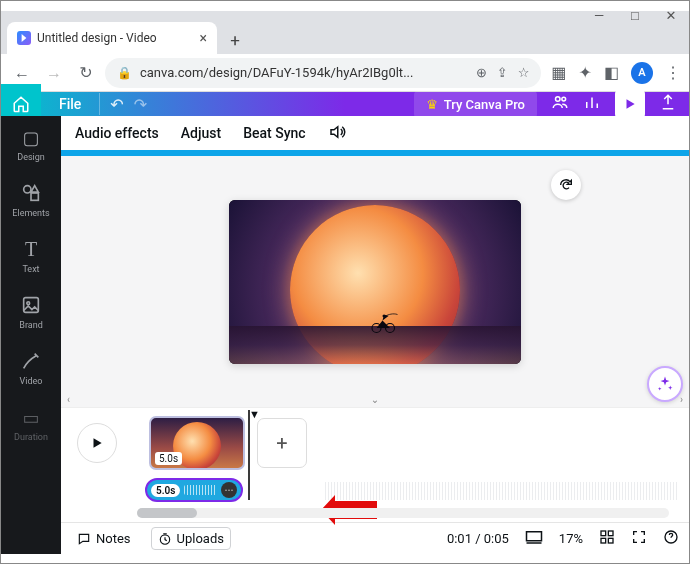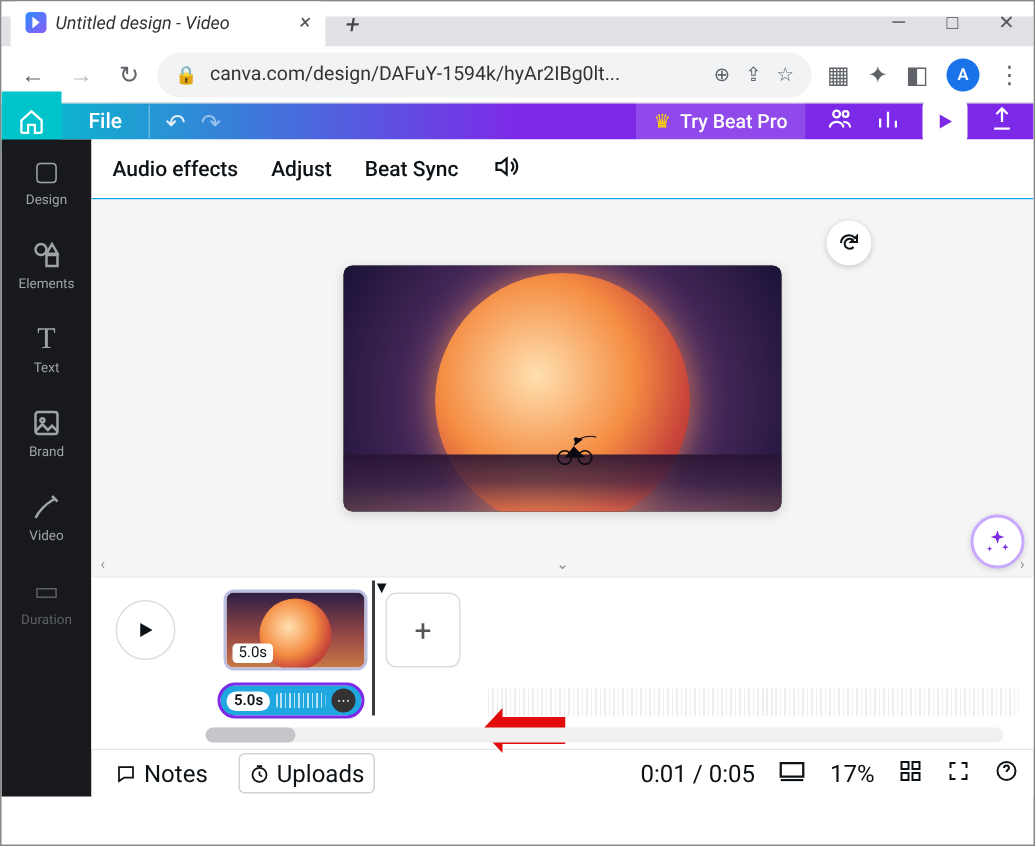--- a/index.html
+++ b/index.html
@@ -4,21 +4,21 @@
 <style>
   * { box-sizing: border-box; margin: 0; padding: 0; font-family: -apple-system, BlinkMacSystemFont, "Segoe UI", Roboto, sans-serif; }
   body { width: 690px; height: 564px; overflow: hidden; background: #fff; border: 1px solid #888; }
 
   
   .titlebar { height: 10px; background: #fff; display: flex; justify-content: flex-end; align-items: center; padding: 0 6px; gap: 22px; }
   .win-controls { display: flex; gap: 22px; position: absolute; top: 8px; right: 12px; z-index: 10; }
   .win-controls span { width: 14px; height: 14px; display: inline-flex; align-items: center; justify-content: center; color: #555; font-size: 13px; }
 
   
-  .tabstrip { height: 20px; background: #dfe1e5; display: flex; align-items: flex-end; padding-left: 6px; padding-top: 6px; font-style: italic; }
+  .tabstrip { height: 43px; background: #dfe1e5; display: flex; align-items: flex-end; padding-left: 6px; padding-top: 6px; }
   .tab { background: #fff; height: 32px; border-radius: 8px 8px 0 0; display: flex; align-items: center; padding: 0 10px; gap: 6px; font-size: 12px; color: #333; min-width: 210px; }
   .tab-icon { width: 14px; height: 14px; background: linear-gradient(135deg,#2d8cff,#8b5cf6); border-radius: 3px; position: relative; }
   .tab-icon::after { content:""; position:absolute; inset:3px; background:#fff; clip-path: polygon(20% 0, 80% 50%, 20% 100%); }
   .tab-close { margin-left: auto; color: #555; font-size: 14px; }
   .newtab { width: 28px; height: 28px; display: flex; align-items: center; justify-content: center; color: #444; font-size: 17px; margin-left: 4px; }
 
   
   .addrrow { height: 38px; background: #fff; display: flex; align-items: center; padding: 0 8px; gap: 6px; border-bottom: 1px solid #ddd; }
   .navbtn { width: 26px; height: 26px; display: flex; align-items: center; justify-content: center; color: #5f6368; font-size: 16px; border-radius: 50%; }
   .navbtn.disabled { color: #bbb; }
@@ -41,21 +41,21 @@
 
   
   .content { display: flex; height: calc(100% - 10px - 36px - 38px - 40px); }
   .leftnav { width: 60px; background: #17191c; display: flex; flex-direction: column; color: #a0a3a8; }
   .leftnav .item { display: flex; flex-direction: column; align-items: center; gap: 4px; padding: 10px 0; font-size: 9px; }
   .leftnav .item svg, .leftnav .item .icn { width: 22px; height: 22px; display: flex; align-items: center; justify-content: center; font-size: 18px; }
 
   .canvas-area { flex: 1; display: flex; flex-direction: column; background: #fff; position: relative; }
 
   
-  .audiobar { height: 40px; border-bottom: 1px solid #0ea5e9; display: flex; align-items: center; gap: 22px; padding: 0 14px; font-size: 14px; color: #0d1216; font-weight: 500; }
+  .audiobar { height: 40px; border-bottom: 6px solid #0ea5e9; display: flex; align-items: center; gap: 22px; padding: 0 14px; font-size: 14px; color: #0d1216; font-weight: 500; }
 
   
   .canvas-wrap { flex: 1; background: #f5f5f6; display: flex; align-items: center; justify-content: center; position: relative; }
   .design-frame { width: 292px; height: 164px; background: #000; border-radius: 6px; overflow: hidden; position: relative; box-shadow: 0 2px 8px rgba(0,0,0,0.15); }
   .design-frame .sky { position: absolute; inset: 0; background: radial-gradient(circle at 50% 55%, #f8a15c 0%, #d9534f 18%, #4a2a5e 55%, #1a1236 100%); }
   .design-frame .moon { position: absolute; left: 50%; top: 55%; transform: translate(-50%,-50%); width: 170px; height: 170px; border-radius: 50%; background: radial-gradient(circle at 40% 40%, #ffe0b0, #f48c42 45%, #c9453a 70%, #7a2430 100%); box-shadow: 0 0 25px rgba(248,161,92,0.6); }
   .design-frame .ground { position: absolute; left:0; right:0; bottom:0; height: 38px; background: linear-gradient(180deg, rgba(40,20,50,0.9), rgba(60,35,70,0.7) 50%, rgba(250,170,110,0.25)); }
   .design-frame .cyclist { position: absolute; left: 48%; bottom: 30px; width: 30px; height: 30px; }
   .regenerate { position: absolute; top: 10px; right: 12px; width: 30px; height: 30px; background: #fff; border-radius: 50%; display: flex; align-items: center; justify-content: center; box-shadow: 0 1px 4px rgba(0,0,0,0.2); z-index: 5; }
   .magic-fab { position: absolute; right: 6px; top: 210px; width: 36px; height: 36px; border-radius: 50%; background: #fff; border: 2px solid #c9a9ff; display: flex; align-items: center; justify-content: center; box-shadow: 0 1px 4px rgba(0,0,0,0.15); }
@@ -79,21 +79,21 @@
   .audio-clip .pill { background: #fff; color: #0d1216; font-size: 10px; padding: 1px 5px; border-radius: 8px; font-weight: 600; }
   .audio-clip .wave { flex:1; height: 10px; background: repeating-linear-gradient(90deg, rgba(255,255,255,0.85) 0 1px, transparent 1px 3px); opacity:0.8; border-radius:2px; }
   .audio-clip .more { width: 16px; height: 16px; background: #333; color: #fff; border-radius: 50%; display: flex; align-items: center; justify-content: center; font-size: 9px; }
   .wave-bg { position:absolute; left: 180px; right: 0; top: 4px; height: 18px; background: repeating-linear-gradient(90deg, #e3e5e8 0 1px, transparent 1px 3px); opacity:0.7; }
   .red-arrow { position: absolute; left: 260px; top: 87px; }
 
   .tl-scroll { height: 10px; background: #f0f0f0; margin: 6px 10px 0 66px; border-radius: 5px; position: relative; }
   .tl-scroll .thumb { position: absolute; left: 0; width: 60px; top: 0; bottom: 0; background: #c4c6c9; border-radius: 5px; }
 
   
-  .bottombar { height: 32px; border-top: 1px solid #e5e5e5; display: flex; align-items: center; padding: 0 10px; gap: 14px; font-size: 16px; color: #0d1216; }
+  .bottombar { height: 32px; border-top: 1px solid #e5e5e5; display: flex; align-items: center; padding: 0 10px; gap: 14px; font-size: 13px; color: #0d1216; }
   .bb-btn { display: flex; align-items: center; gap: 5px; padding: 3px 6px; border-radius: 4px; }
   .bb-btn.boxed { border: 1px solid #d0d2d5; }
   .bottombar .right { margin-left: auto; display: flex; align-items: center; gap: 16px; }
 </style>
 </head>
 <body>
 
 <div class="win-controls">
   <span>—</span>
   <span>□</span>
@@ -140,21 +140,21 @@
   </div>
   <div class="filebtn">File</div>
   <div style="width:1px;height:22px;background:rgba(255,255,255,0.3);"></div>
   <div class="histbtns">
     <span>↶</span>
     <span style="opacity:0.5;">↷</span>
   </div>
   <div class="canvabar-right">
     <div class="trypro">
       <span class="crown">♛</span>
-      <span>Try Beat Pro</span>
+      <span>Try Canva Pro</span>
     </div>
     <span>
       <svg width="18" height="18" viewBox="0 0 24 24" fill="none" stroke="white" stroke-width="2">
           <circle cx="9" cy="8" r="3"></circle>
           <path d="M3 20c0-3 3-5 6-5s6 2 6 5"></path>
           <circle cx="17" cy="8" r="2.5"></circle>
           <path d="M15 15c3 0 6 1.5 6 5"></path>
         </svg>
     </span>
     <span>

